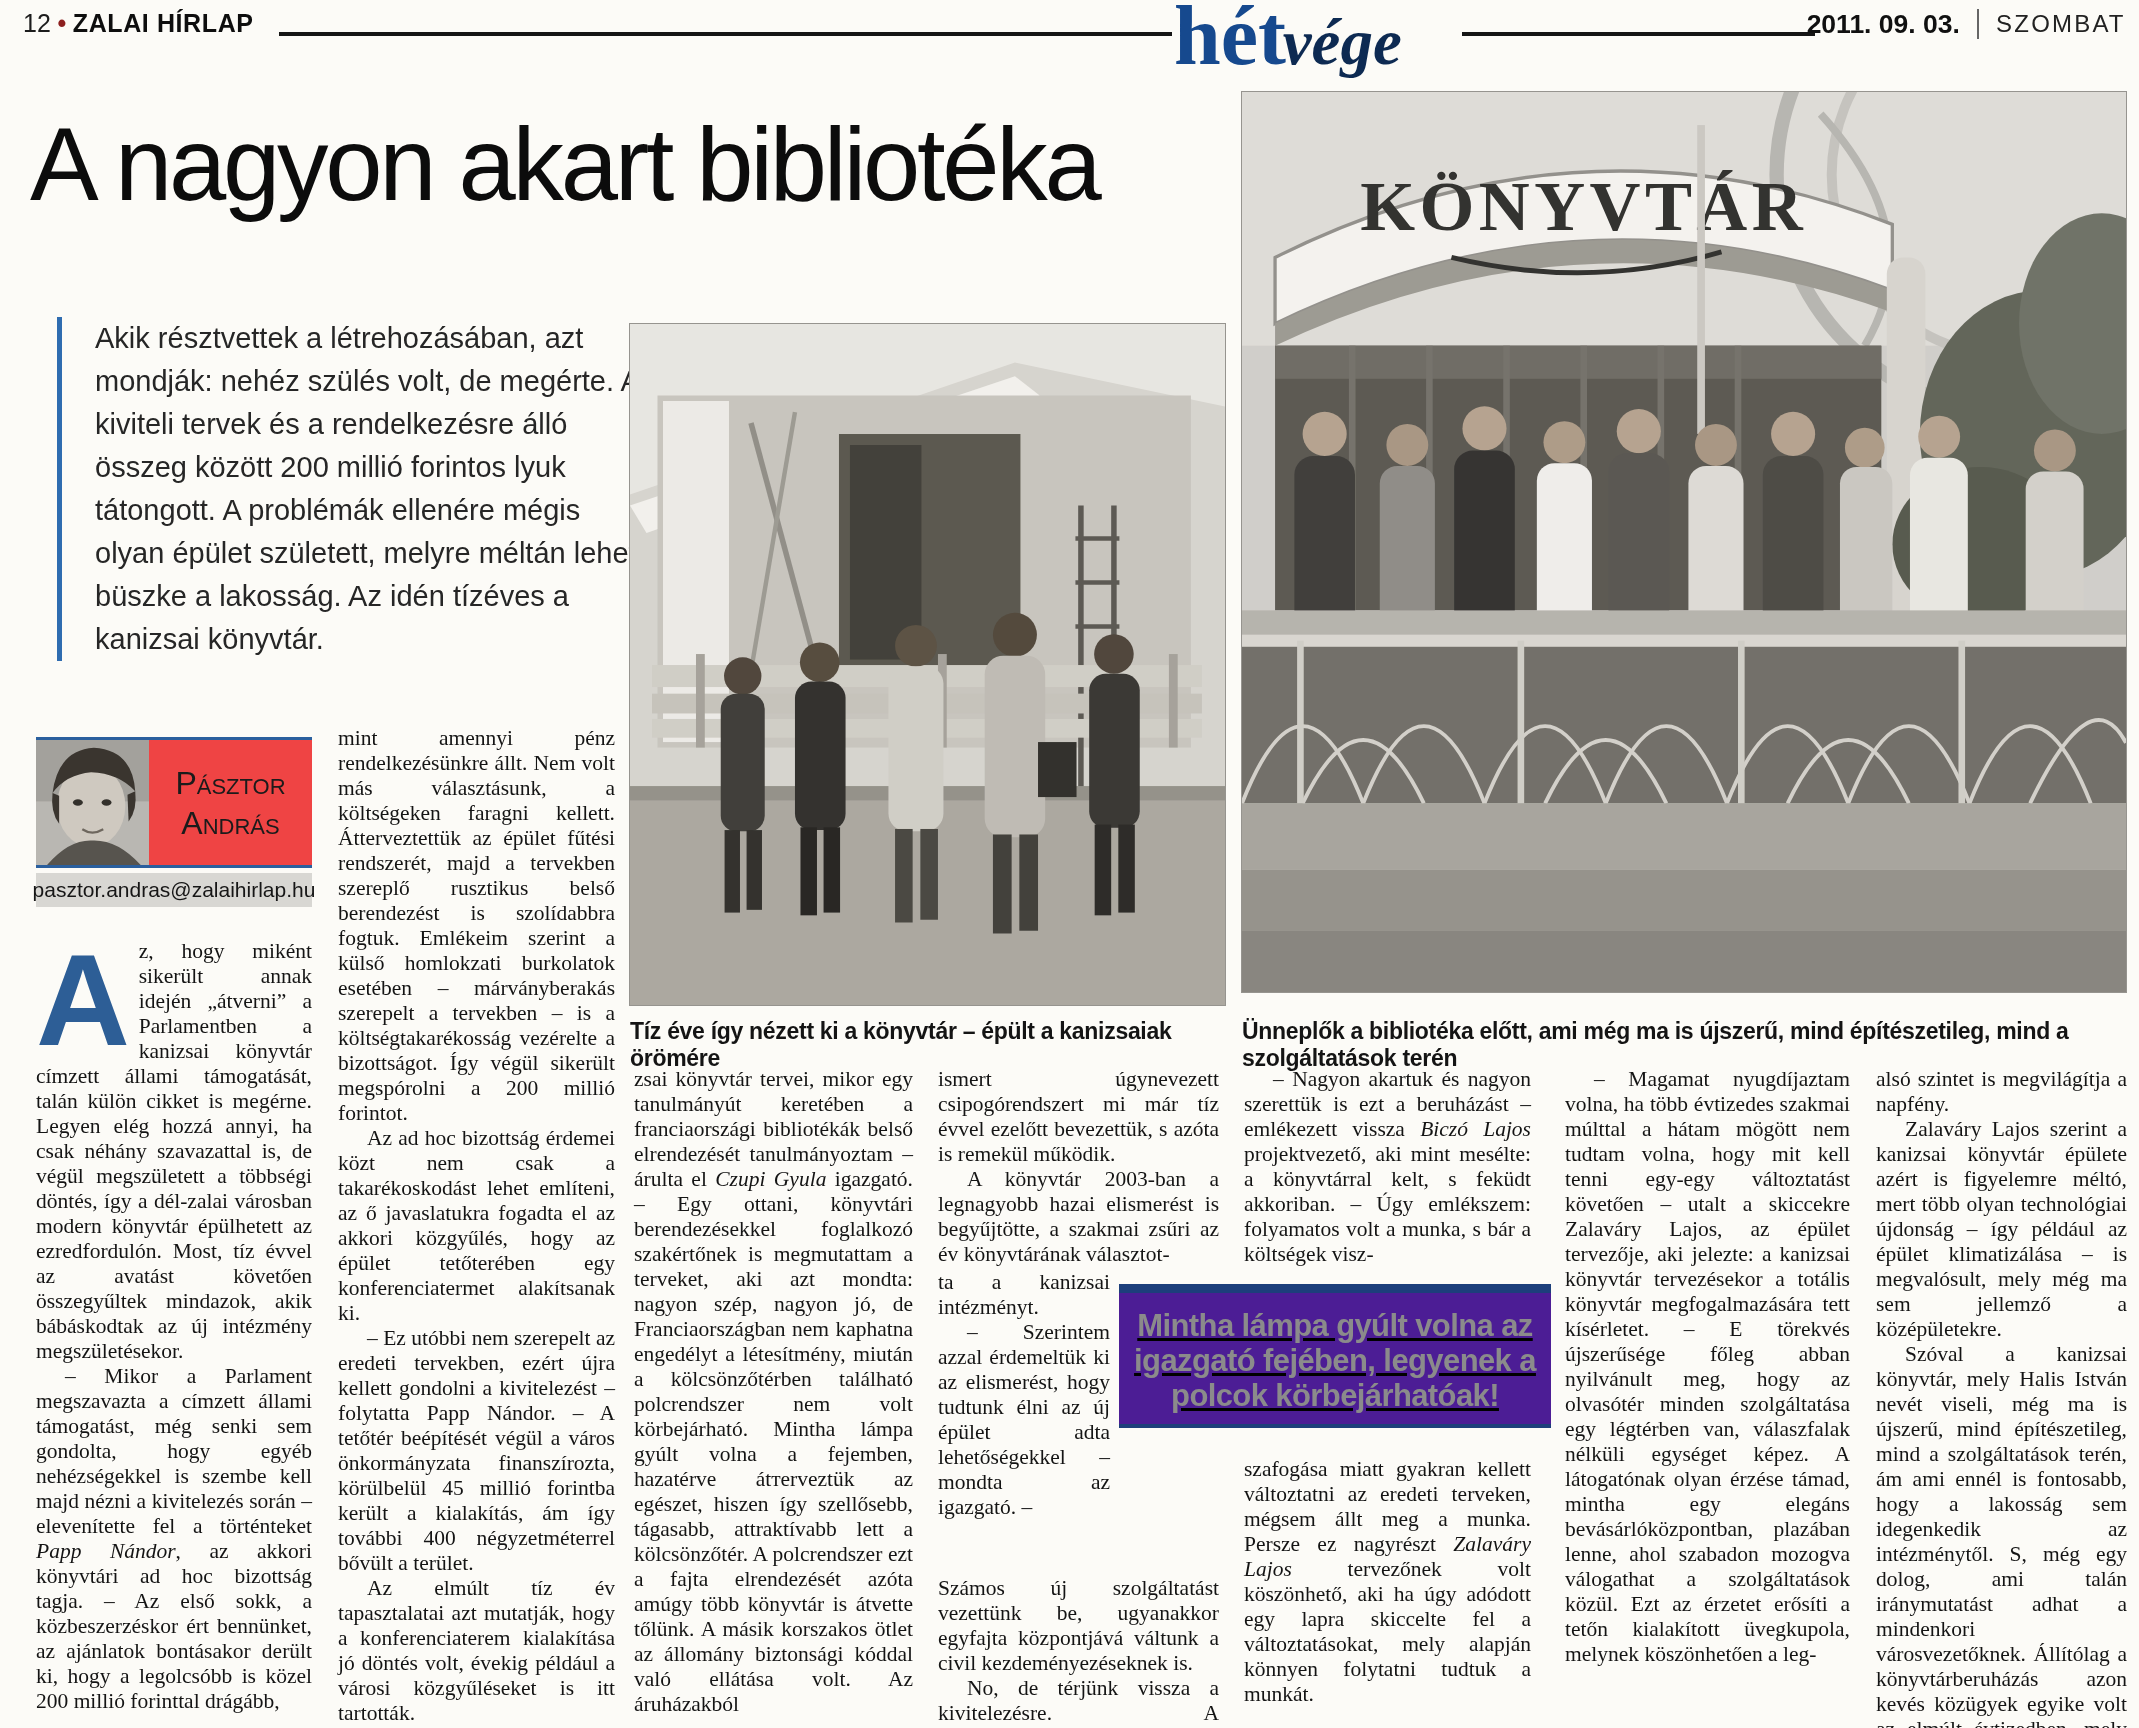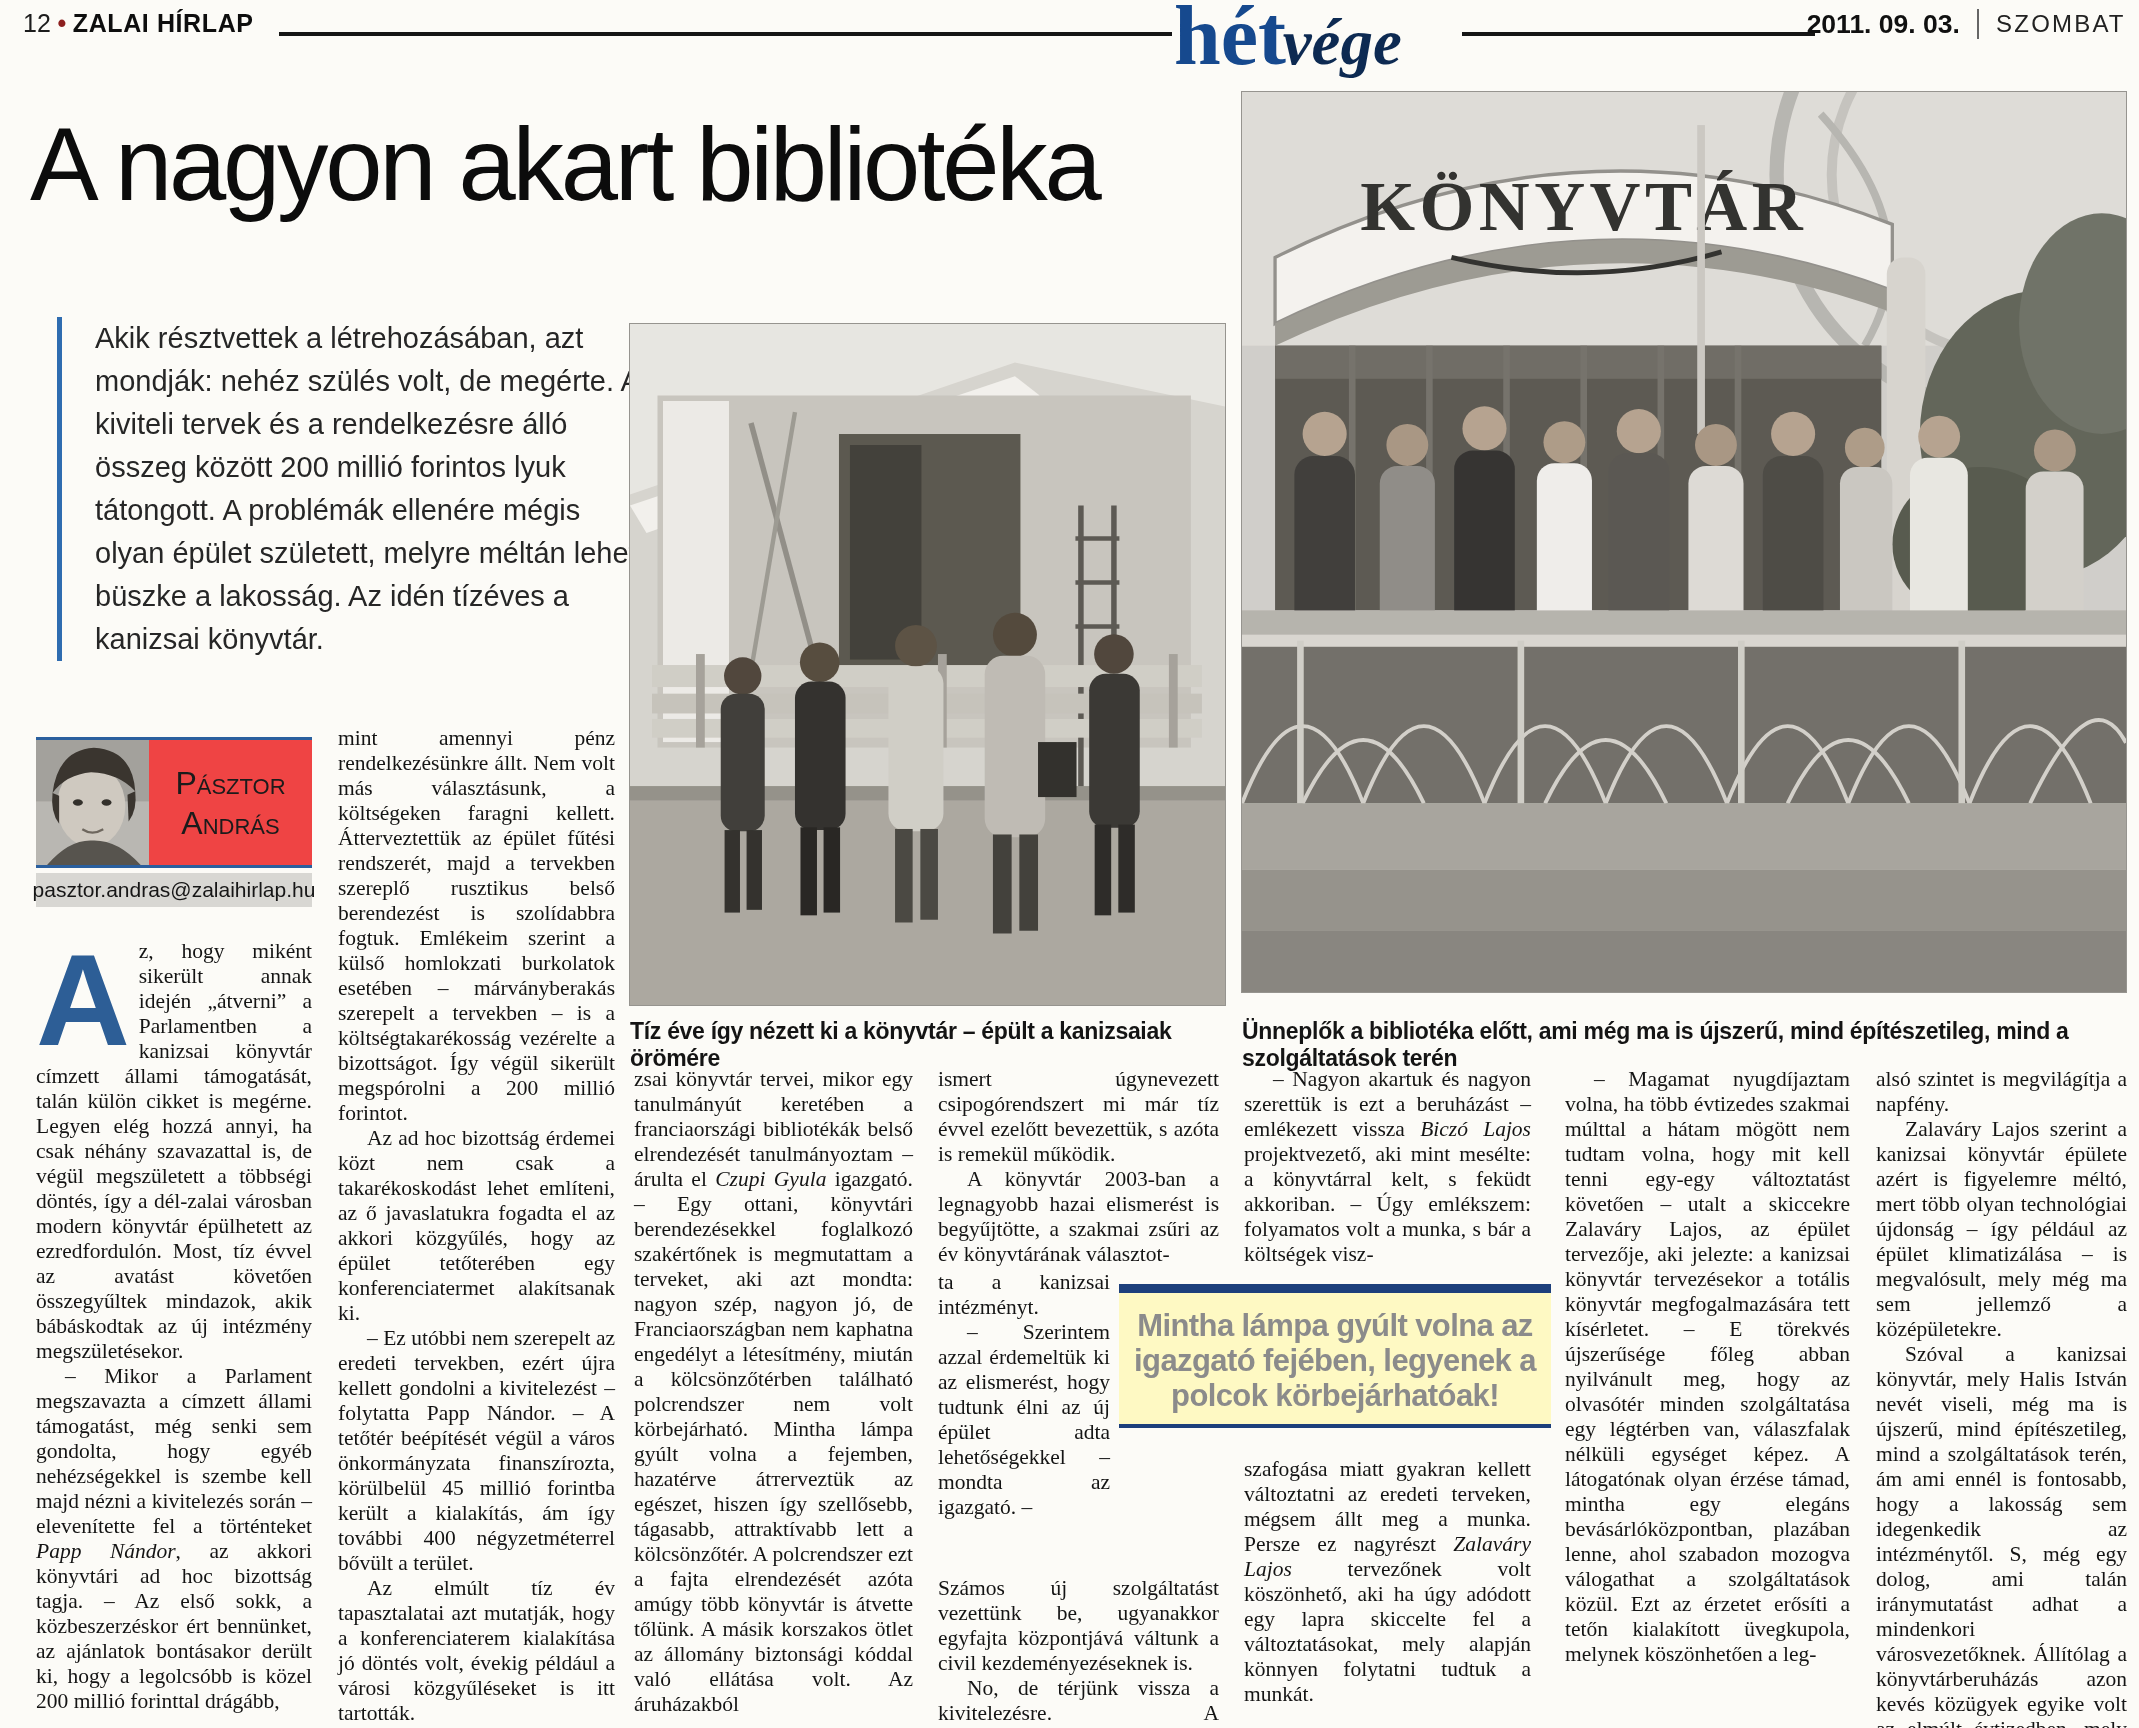--- a/index.html
+++ b/index.html
@@ -54,21 +54,21 @@
   #c4a{left:938px;top:1067px;width:281px;}
   #c4b{left:938px;top:1270px;width:172px;}
   #c4c{left:938px;top:1576px;width:281px;}
   #c5a{left:1244px;top:1067px;width:287px;}
   #c5b{left:1244px;top:1457px;width:287px;}
   #c6{left:1565px;top:1067px;width:285px;}
   #c7{left:1876px;top:1067px;width:251px;}
   .dropcap{float:left;font-family:"Liberation Sans",sans-serif;font-weight:700;font-size:130px;
            line-height:109px;color:#2d5e96;margin:6.6px 8.8px 0 0;}
   
-  .pullquote{position:absolute;left:1119px;top:1284px;width:432px;background:#fef9c3;}
+  .pullquote{position:absolute;left:1119px;top:1284px;width:432px;background:#4c1d95;text-decoration:underline;}
   .pq-bar-top{height:8.8px;background:#1d3f7b;}
   .pq-bar-bottom{height:3.9px;background:#1d3f7b;}
   .pq-text{padding:15.4px 2.2px 11px;font-family:"Liberation Sans",sans-serif;font-weight:700;
            font-size:31px;line-height:35px;color:#8b8b8b;text-align:center;letter-spacing:-0.6px;}
 </style>
 </head>
 <body>
 
 <div class="page">
 

